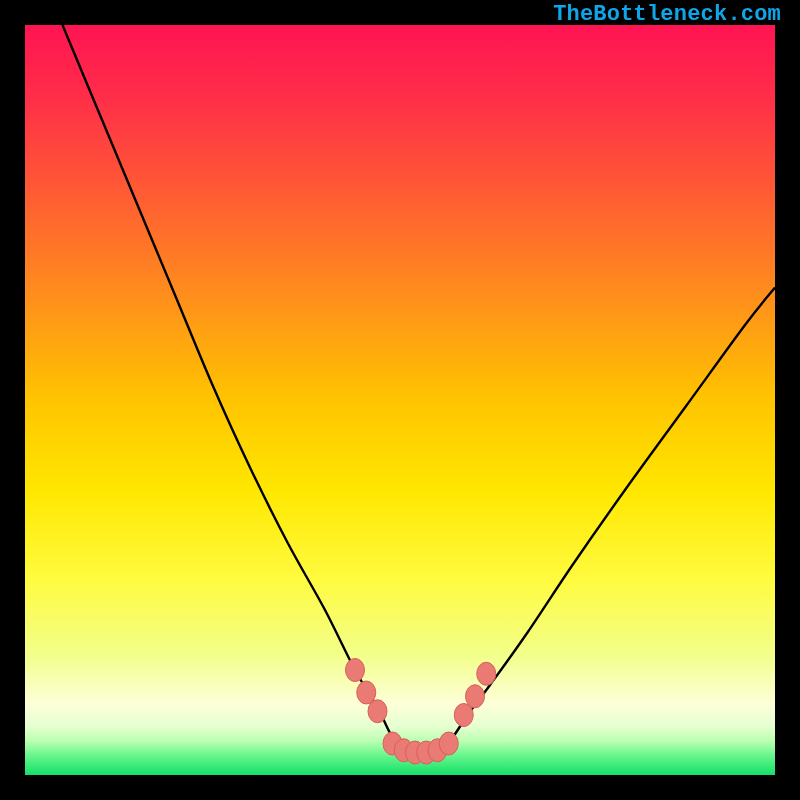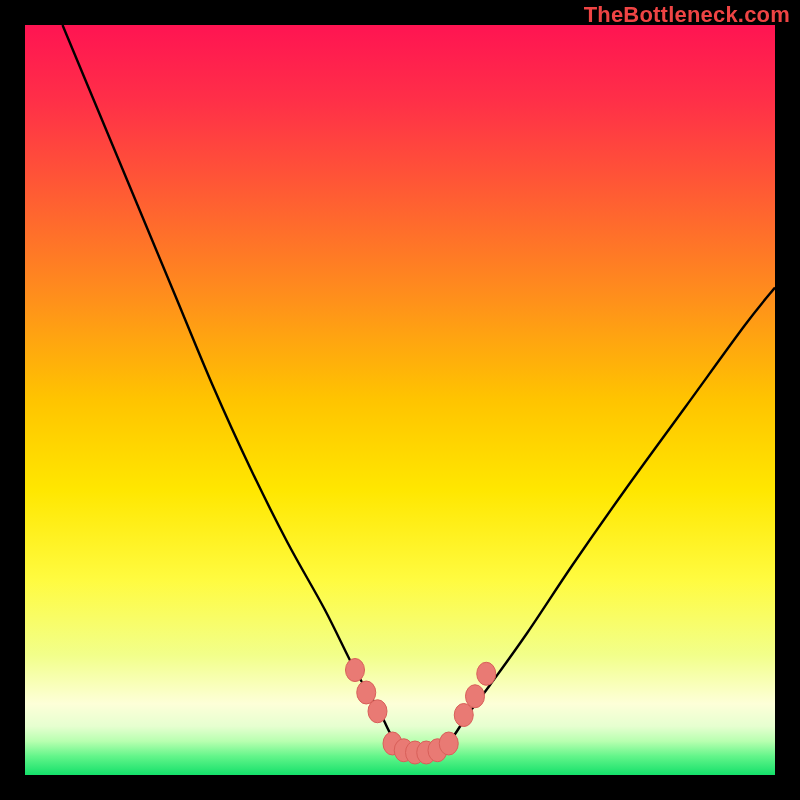--- a/index.html
+++ b/index.html
@@ -19,25 +19,25 @@
     position: absolute;
     left: 25px;
     top: 25px;
     width: 750px;
     height: 750px;
     overflow: hidden;
   }
   .watermark {
     position: absolute;
     top: 2px;
-    right: 10px;
-    font-family: Liberation Sans, sans-serif;
+    right: 19px;
+    font-family: Liberation Mono, monospace;
     font-size: 22px;
     font-weight: 600;
-    color: #ef4444;
+    color: #0ea5e9;
     letter-spacing: 0.2px;
     user-select: none;
   }
   svg { display: block; }
 </style>
 </head>
 <body>
 
 <div class="frame">
 

